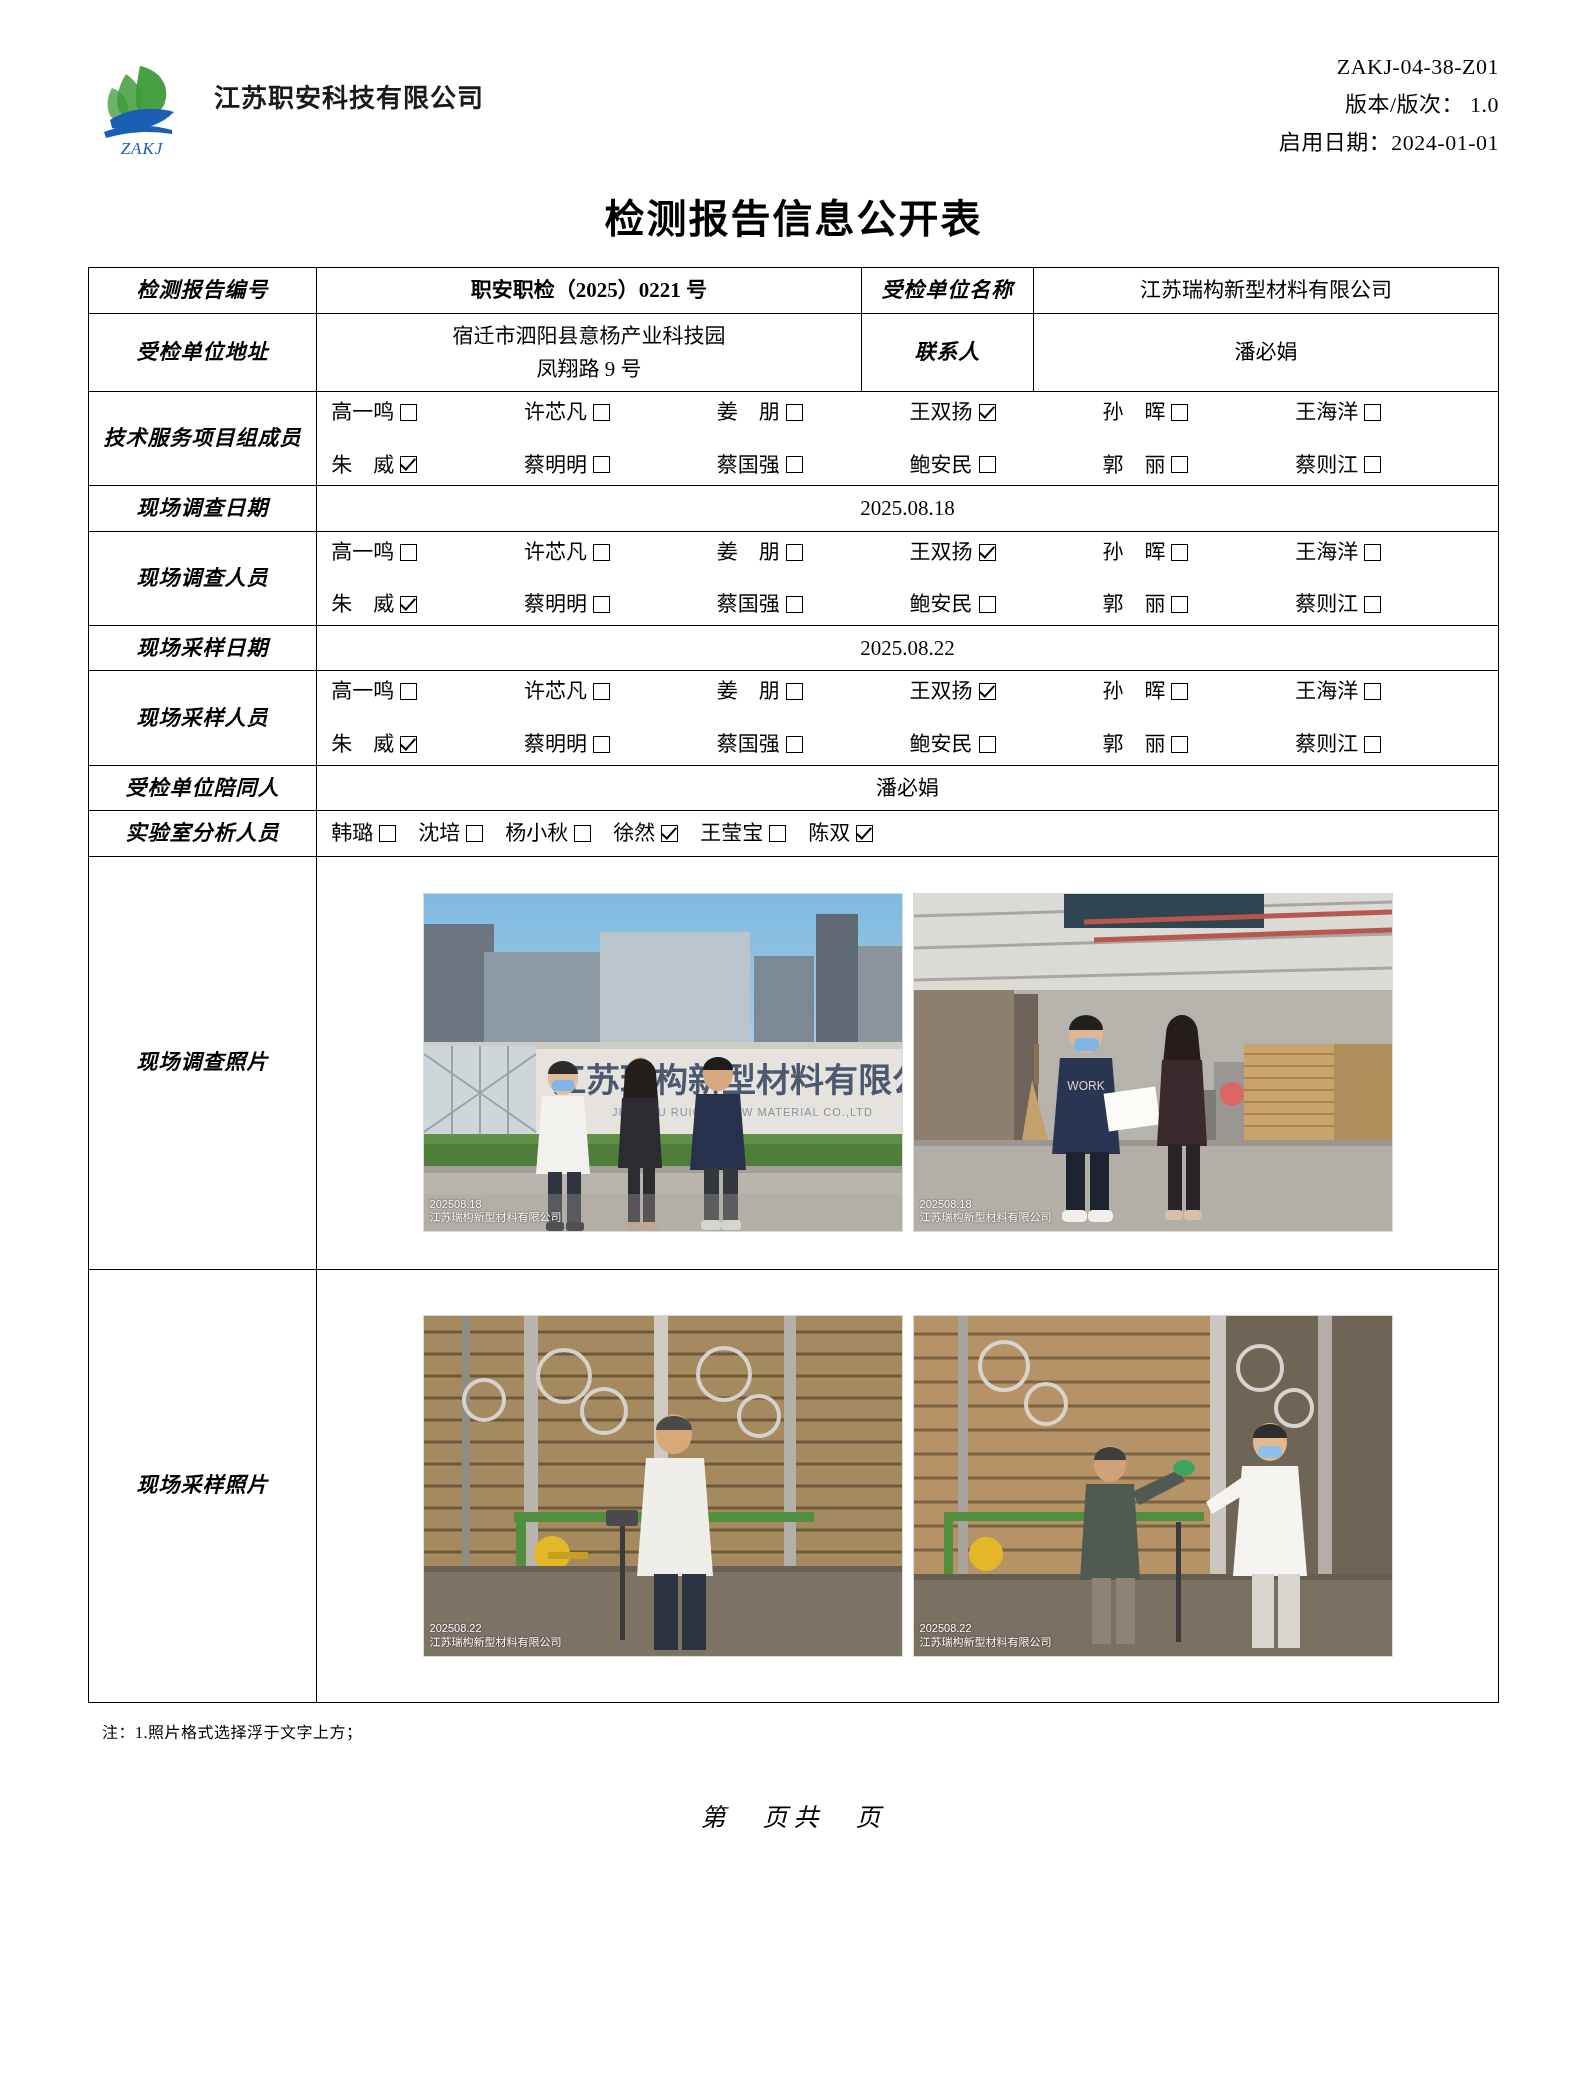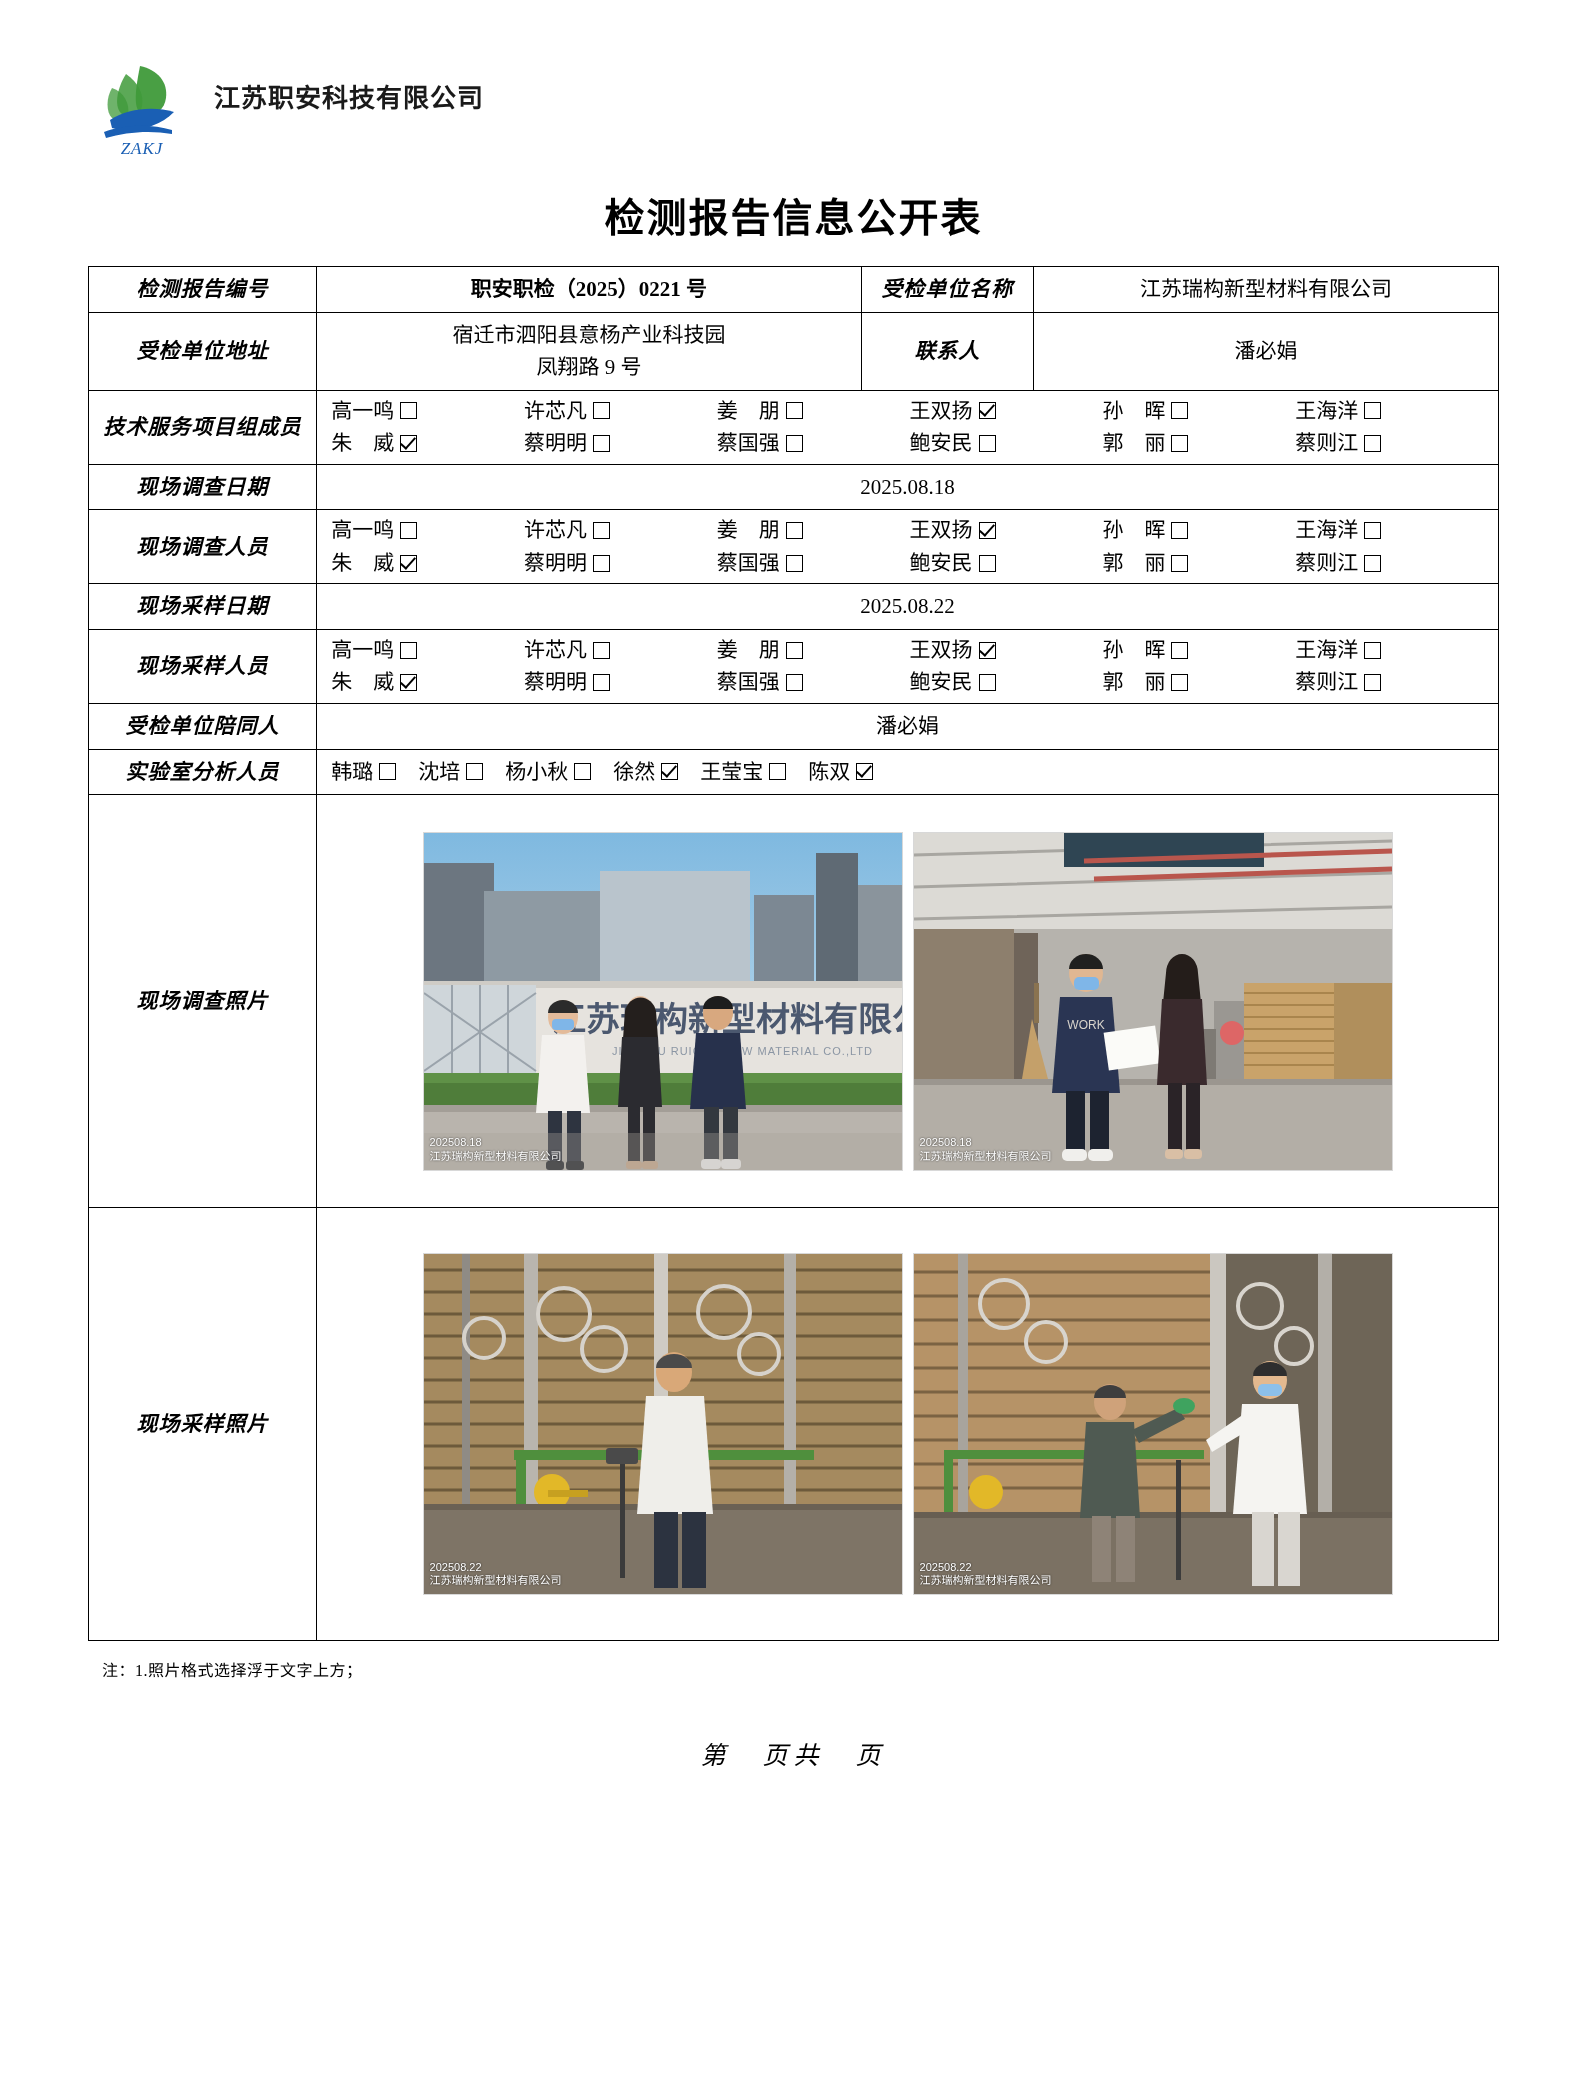--- a/index.html
+++ b/index.html
@@ -88,21 +88,21 @@
     white-space: nowrap;
     font-style: italic;
   }
   .ctr { text-align: center; }
   .bold { font-weight: bold; }
 
   
   .person-grid {
     display: grid;
     grid-template-columns: repeat(6, 1fr);
-    row-gap: 0;
+    row-gap: 20px;
     padding: 4px 10px 4px 14px;
   }
   .person {
     display: flex;
     align-items: center;
     justify-content: flex-start;
     white-space: nowrap;
     font-size: 21px;
   }
   .pname { display: inline-block; }
@@ -200,20 +200,25 @@
           </g>
           <g fill="#1a5fb4">
             <path d="M22 72 C40 60 66 58 86 64 C70 80 44 86 24 80 Z"></path>
             <path d="M16 84 C36 76 64 76 84 82 L84 86 C62 82 38 84 18 90 Z"></path>
           </g>
           <text x="54" y="106" text-anchor="middle" font-family="Liberation Serif, serif" font-size="17" font-style="italic" fill="#1a5fb4" letter-spacing="1">ZAKJ</text>
         </svg>
       </div>
       <div class="brand-name">江苏职安科技有限公司</div>
     </div>
+    <div class="header-right">
+      <div>ZAKJ-04-38-Z01</div>
+      <div>版本/版次： 1.0</div>
+      <div>启用日期：2024-01-01</div>
+    </div>
   </div>
 
   <div class="doc-title">检测报告信息公开表</div>
 
   <table class="main">
     <colgroup>
       <col style="width:212px">
       <col style="width:266px">
       <col style="width:120px">
       <col style="width:120px">

